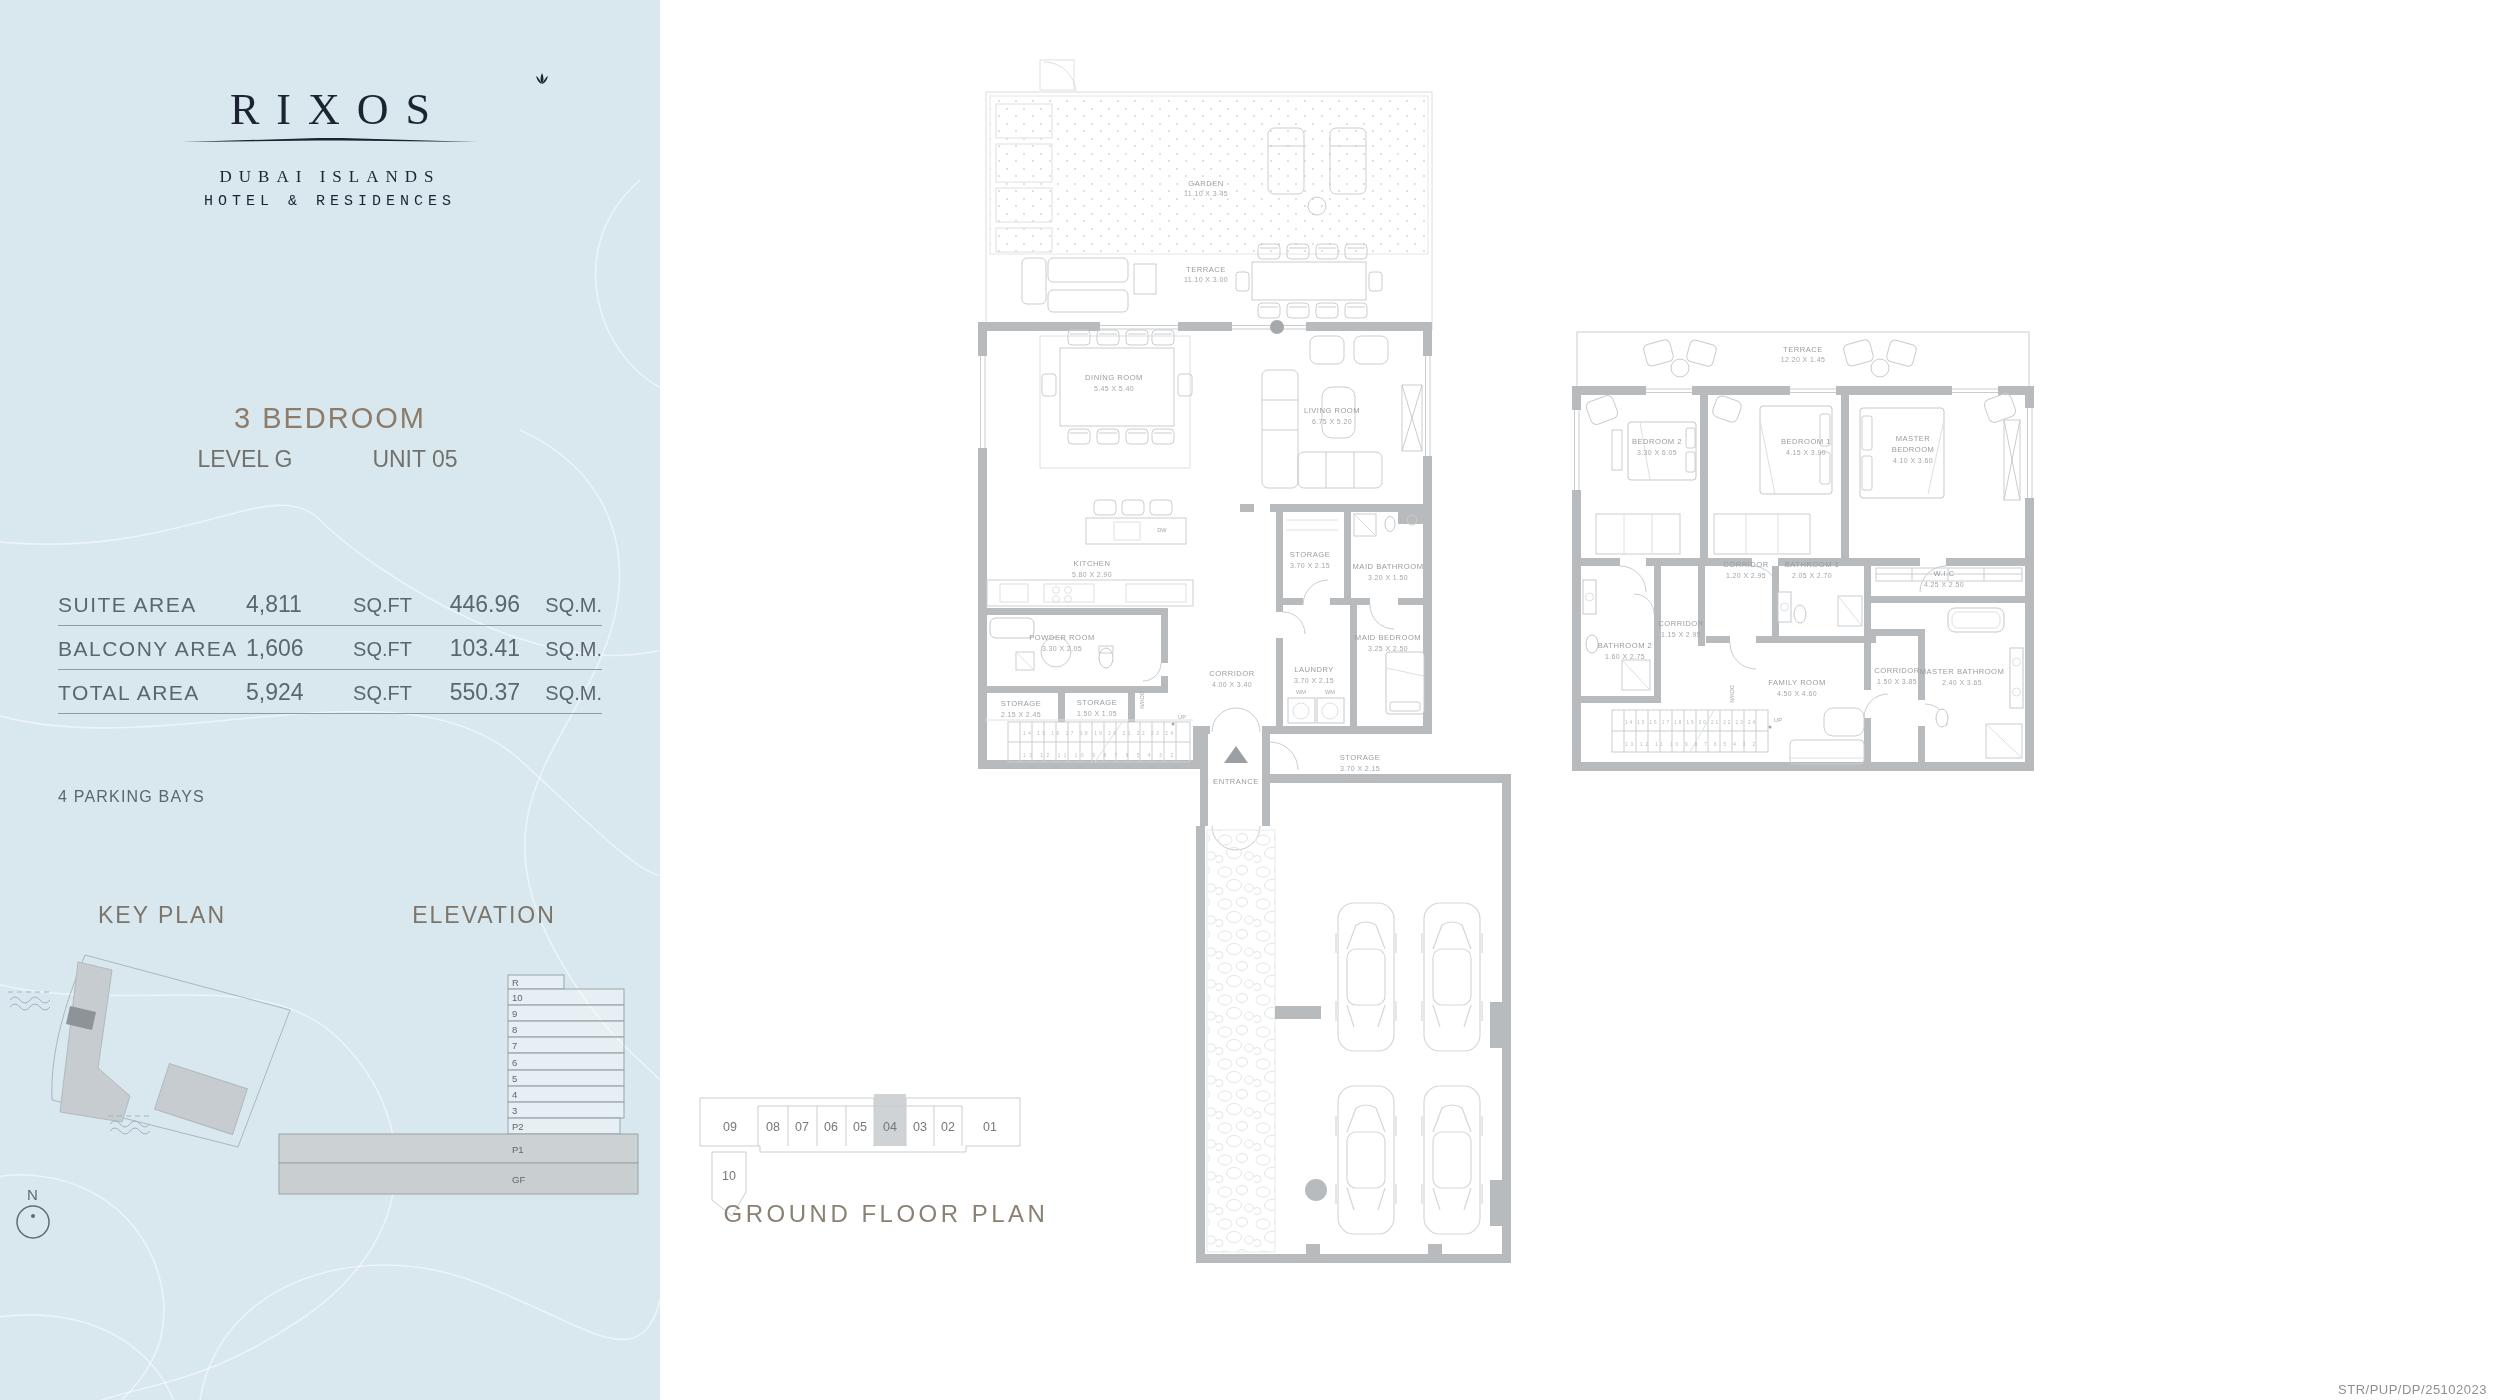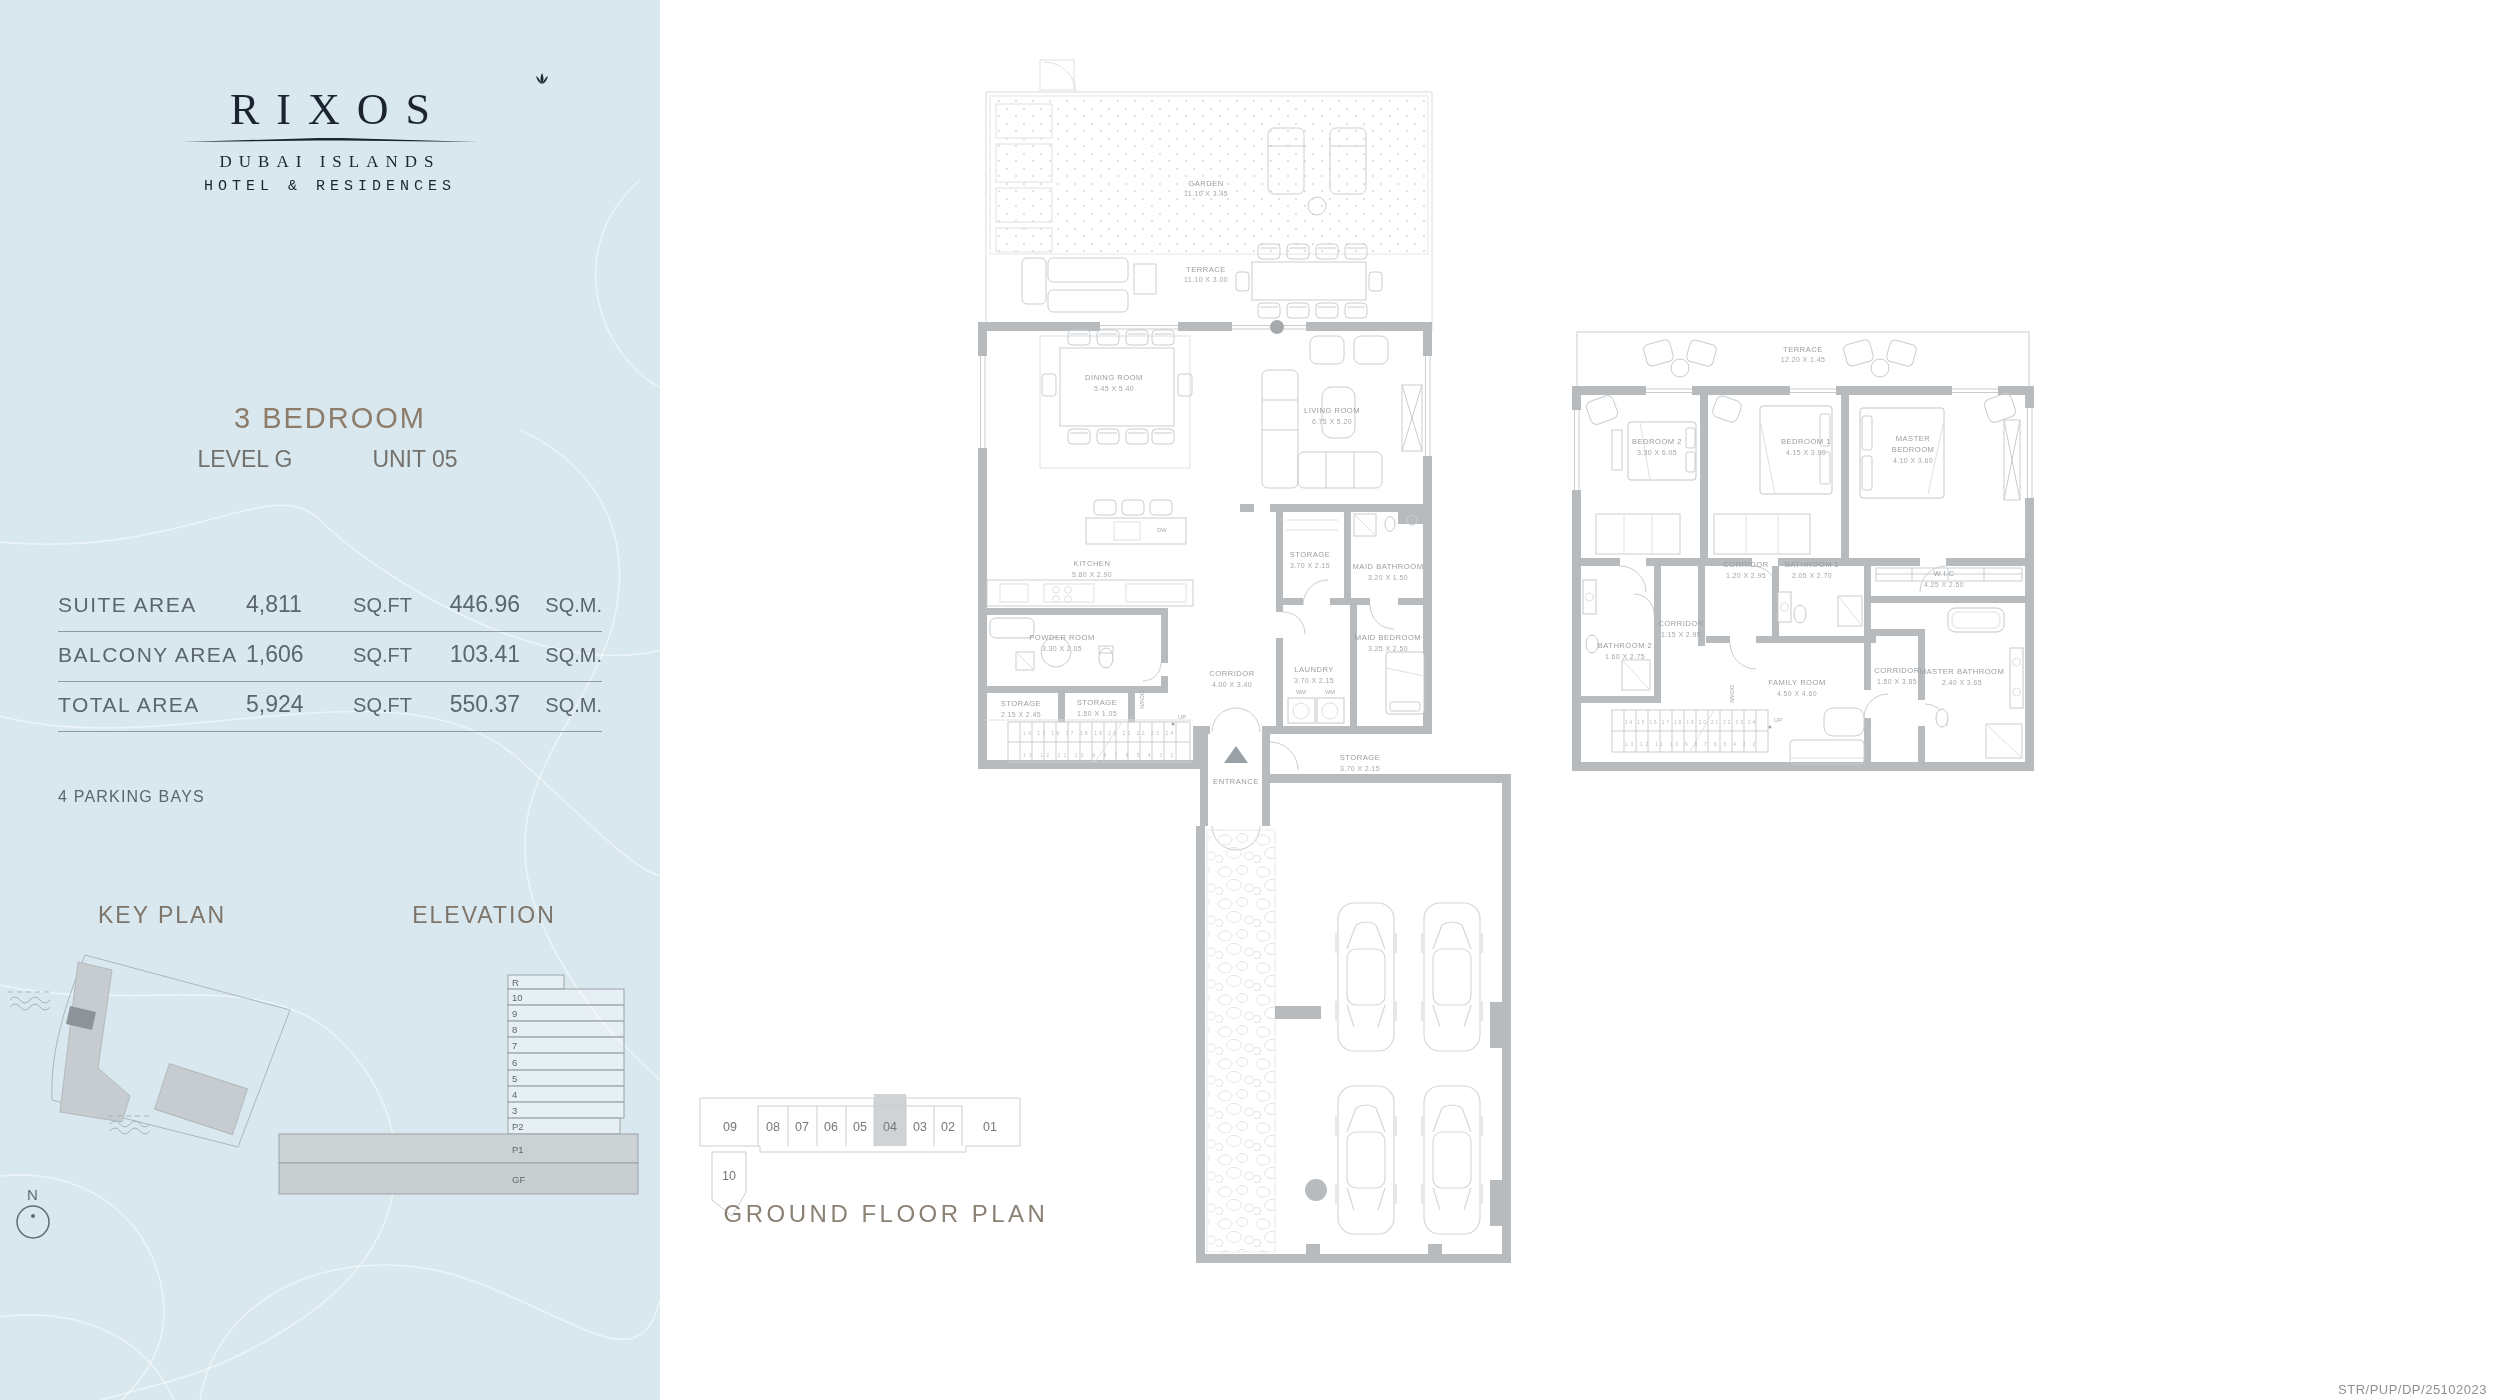--- a/index.html
+++ b/index.html
@@ -5,32 +5,32 @@
   html,body{margin:0;padding:0}
   body{width:2500px;height:1400px;position:relative;background:#fff;overflow:hidden;
        font-family:"Liberation Sans",sans-serif;-webkit-font-smoothing:antialiased}
   
   .sidebar{position:absolute;left:0;top:0;width:660px;height:1400px;background:#d9e8ef}
   .side-decor{position:absolute;left:0;top:0;width:660px;height:1400px}
   .logo{position:absolute;left:0;top:86px;width:660px;text-align:center;color:#1b2430}
   .brand{font-family:"Liberation Serif",serif;font-size:44px;letter-spacing:17px;text-indent:17px;line-height:48px}
   .tulip{position:absolute;left:318px;top:-14px}
   .swoosh{margin:2px auto 0;width:300px;height:8px;display:block}
-  .logo-sub1{font-family:"Liberation Serif",serif;font-size:17px;letter-spacing:7px;margin-top:8px}
+  .logo-sub1{font-family:"Liberation Serif",serif;font-size:17px;letter-spacing:7px;margin-top:23px}
   .logo-sub2{font-family:Liberation Mono, monospace;font-size:15px;letter-spacing:5px;margin-top:6px}
   .title{position:absolute;left:0;top:296px;width:660px;text-align:center;
          font-size:60px;color:#8d7c6a;letter-spacing:1px;font-weight:400}
   .subtitle{position:absolute;left:0;top:402px;width:660px;text-align:center;
             font-size:29px;color:#8d7c6a;letter-spacing:2px}
   .level-row{position:absolute;left:0;top:446px;width:660px;color:#73716c;font-size:23px}
   .level-row .lv{position:absolute;left:155px;width:180px;text-align:center}
   .level-row .un{position:absolute;left:325px;width:180px;text-align:center}
   .area-table{position:absolute;left:58px;top:582px;width:544px;color:#5b666d}
   .arearow{display:grid;grid-template-columns:1fr 78px 88px 108px 82px;align-items:baseline;
-           padding:9px 0 13px;border-bottom:1px solid #8f9ba1}
+           padding:9px 0 7px;border-bottom:1px solid #8f9ba1}
   .arearow .lbl{font-size:21px;letter-spacing:1.5px}
   .arearow .v1{font-size:23px;}
   .arearow .u1{font-size:20px;text-align:right}
   .arearow .v2{font-size:23px;text-align:right}
   .arearow .u2{font-size:20px;text-align:right}
   .parking{position:absolute;left:58px;top:788px;font-size:16px;letter-spacing:1.2px;color:#5b666d}
   .kp-title{position:absolute;left:82px;top:902px;width:160px;text-align:center;
             font-size:23px;color:#7e756a;letter-spacing:2px}
   .el-title{position:absolute;left:404px;top:902px;width:160px;text-align:center;
             font-size:23px;color:#7e756a;letter-spacing:2px}

